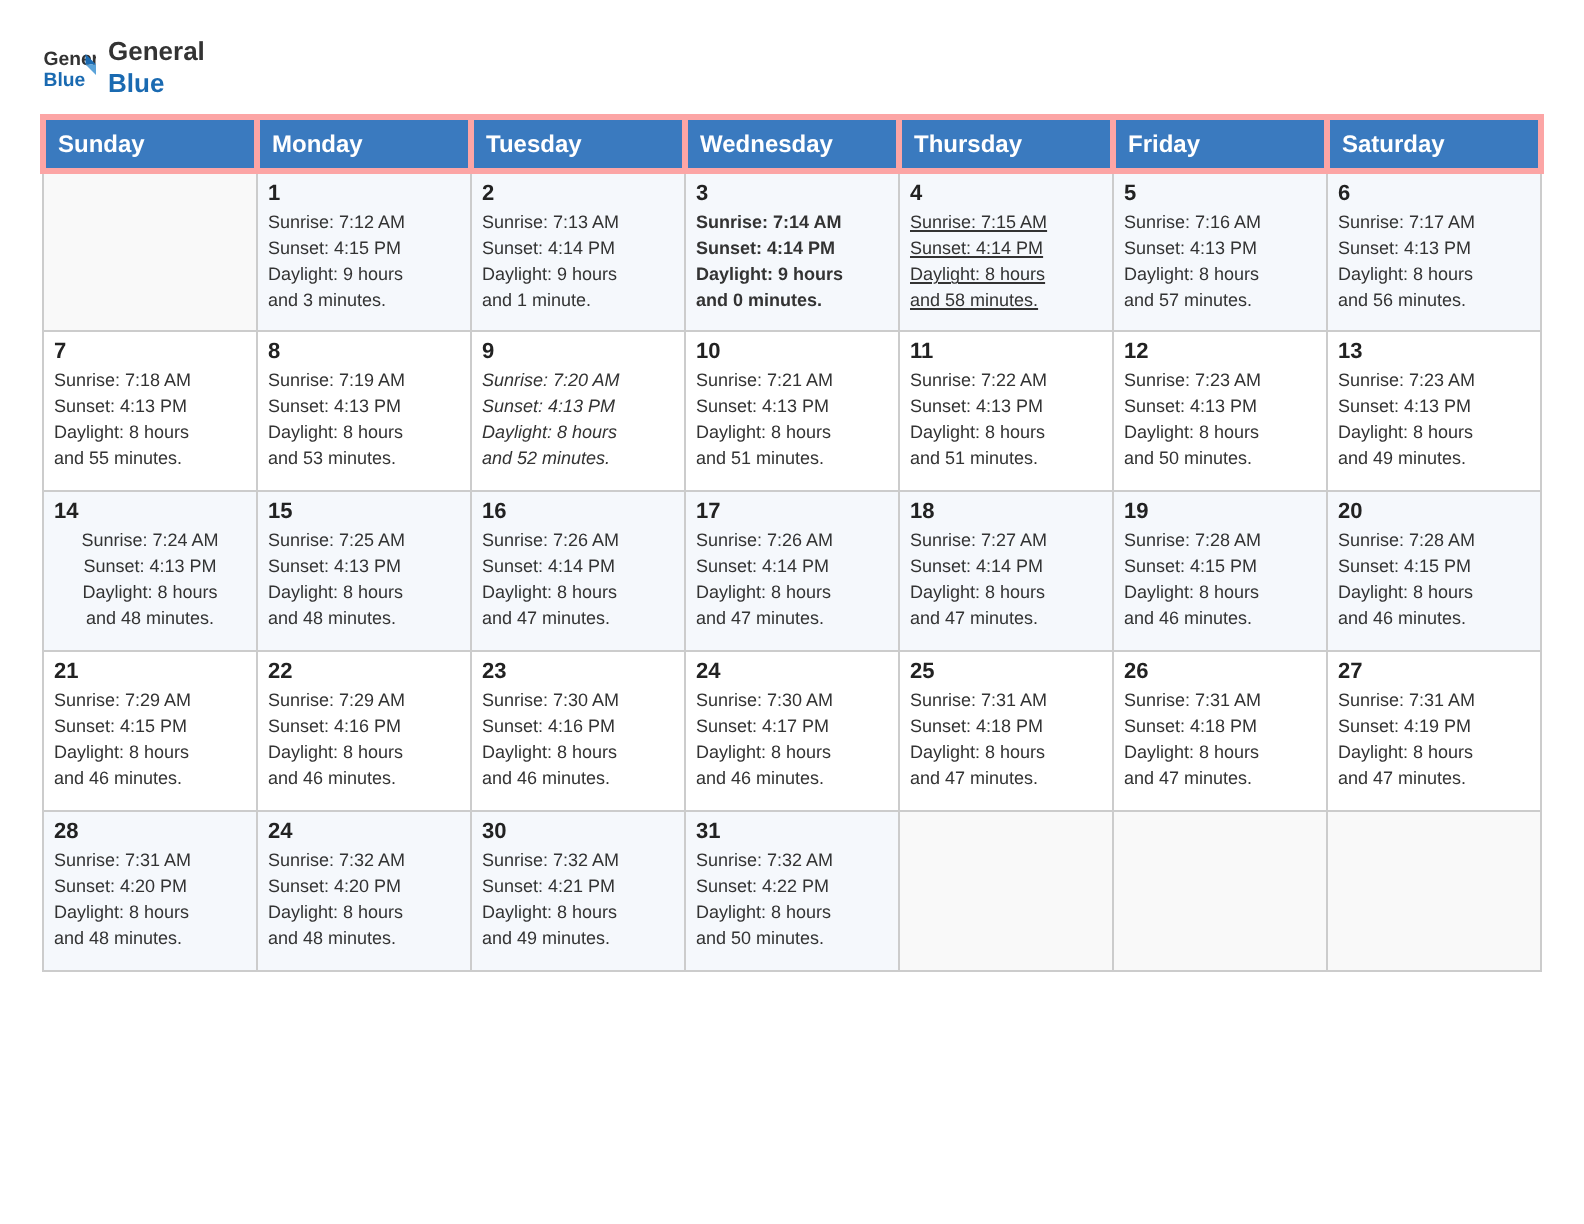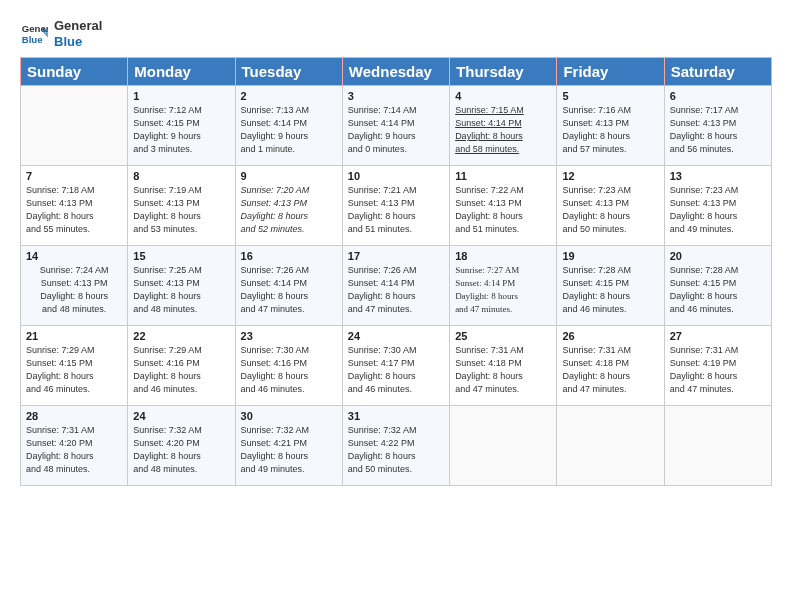--- a/index.html
+++ b/index.html
@@ -52,25 +52,25 @@
     }
     .calendar {
       width: 100%;
       border-collapse: collapse;
       margin-top: 6px;
       table-layout: fixed;
     }
     .calendar thead tr th {
       background-color: #3a7abf;
       color: #fff;
-      font-size: 15px;
+      font-size: 12px;
       font-weight: bold;
       text-align: left;
       padding: 5px 6px;
-      border: 1px solid #fca5a5;
+      border: 3px solid #fca5a5;
     }
     .calendar tbody tr td {
       border: 1px solid #ccc;
       vertical-align: top;
       padding: 4px 5px;
       font-size: 9.5px;
       color: #222;
       height: 80px;
       background: #fff;
     }
@@ -144,21 +144,21 @@
           </td>
           <td>
             <span class="day-number">2</span>
             <div class="day-info" style="white-space: pre-line;">Sunrise: 7:13 AM
 Sunset: 4:14 PM
 Daylight: 9 hours
 and 1 minute.</div>
           </td>
           <td>
             <span class="day-number">3</span>
-            <div class="day-info" style="white-space: pre-line;">Sunrise: 7:14 AM
+            <div class="day-info" style="white-space: pre-line; font-weight: bold;">Sunrise: 7:14 AM
 Sunset: 4:14 PM
 Daylight: 9 hours
 and 0 minutes.</div>
           </td>
           <td>
             <span class="day-number">4</span>
             <div class="day-info" style="white-space: pre-line; text-decoration: underline;">Sunrise: 7:15 AM
 Sunset: 4:14 PM
 Daylight: 8 hours
 and 58 minutes.</div>
@@ -253,21 +253,21 @@
           </td>
           <td>
             <span class="day-number">17</span>
             <div class="day-info" style="white-space: pre-line;">Sunrise: 7:26 AM
 Sunset: 4:14 PM
 Daylight: 8 hours
 and 47 minutes.</div>
           </td>
           <td>
             <span class="day-number">18</span>
-            <div class="day-info" style="white-space: pre-line; font-family: Liberation Serif, serif;">Sunrise: 7:27 AM
+            <div class="day-info" style="white-space: pre-line;">Sunrise: 7:27 AM
 Sunset: 4:14 PM
 Daylight: 8 hours
 and 47 minutes.</div>
           </td>
           <td>
             <span class="day-number">19</span>
             <div class="day-info" style="white-space: pre-line;">Sunrise: 7:28 AM
 Sunset: 4:15 PM
 Daylight: 8 hours
 and 46 minutes.</div>

